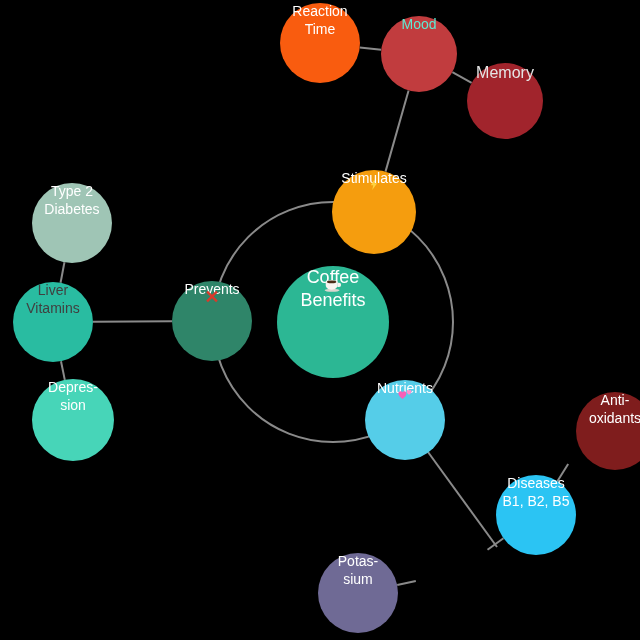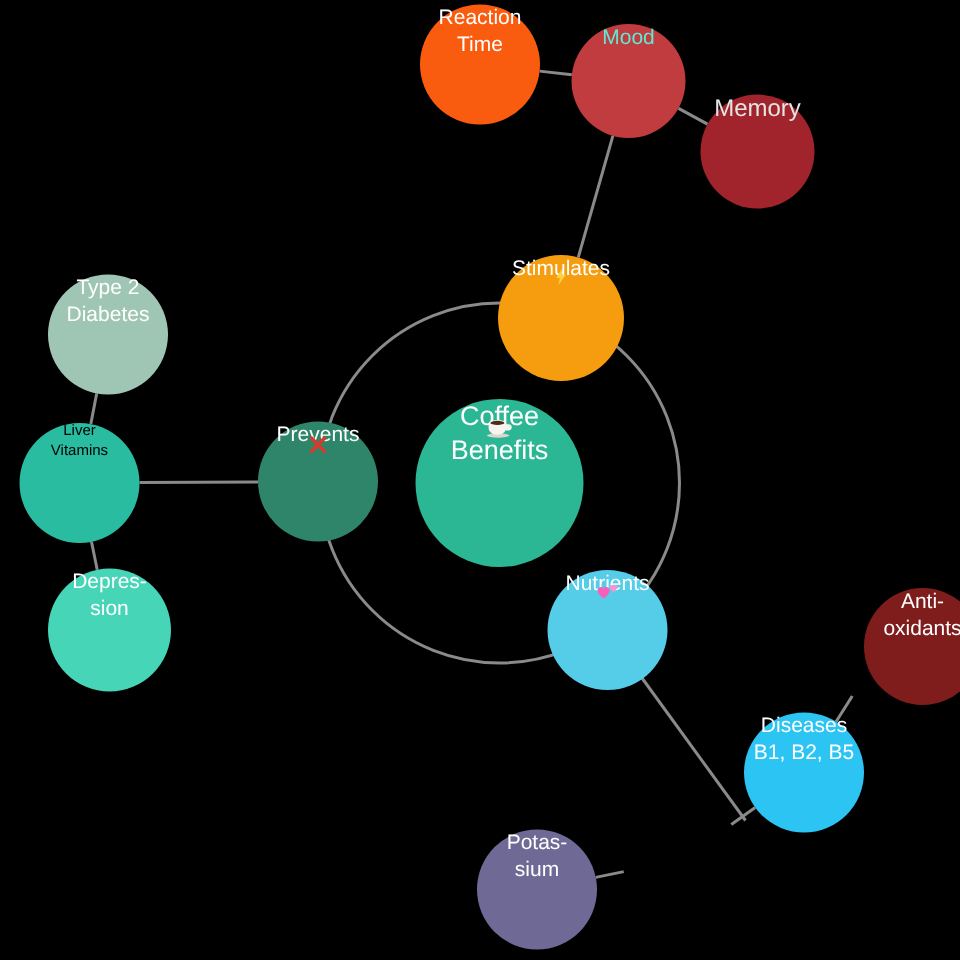--- a/index.html
+++ b/index.html
@@ -108,21 +108,21 @@
       <div class="label">
         <span>Prevents</span>
       </div>
     </div>
     <div class="node" style="left: 32px; top: 183px; width: 80px; height: 80px; background: rgb(159, 197, 181); font-size: 14px; color: rgb(255, 255, 255);">
       <div class="label">
         <span>Type 2</span>
         <span>Diabetes</span>
       </div>
     </div>
-    <div class="node" style="left: 13px; top: 282px; width: 80px; height: 80px; background: rgb(41, 188, 161); font-size: 10px; color: #000000;">
+    <div class="node" style="left: 13px; top: 282px; width: 80px; height: 80px; background: rgb(41, 188, 161); font-size: 14px; color: #404040;">
       <div class="label">
         <span>Liver</span>
         <span>Vitamins</span>
       </div>
     </div>
     <div class="node" style="left: 365px; top: 380px; width: 80px; height: 80px; background: rgb(85, 205, 232); font-size: 14px; color: rgb(255, 255, 255);">
       <span class="icon"><svg width="15" height="11" viewBox="0 0 16 12">
           <path d="M5.2 10.9C2.6 8.7.8 7.1.8 5 .8 3.6 1.9 2.5 3.2 2.5c.8 0 1.6.4 2 1.1.4-.7 1.2-1.1 2-1.1 1.3 0 2.4 1.1 2.4 2.5 0 2.1-1.8 3.7-4.4 5.9z" fill="#f75fb8"></path>
           <path d="M12.4 6.3C10.8 4.9 9.7 3.9 9.7 2.6c0-.9.7-1.6 1.5-1.6.5 0 1 .3 1.2.7.2-.4.7-.7 1.2-.7.8 0 1.5.7 1.5 1.6 0 1.3-1.1 2.3-2.7 3.7z" fill="#fb93d0"></path>
         </svg></span>

